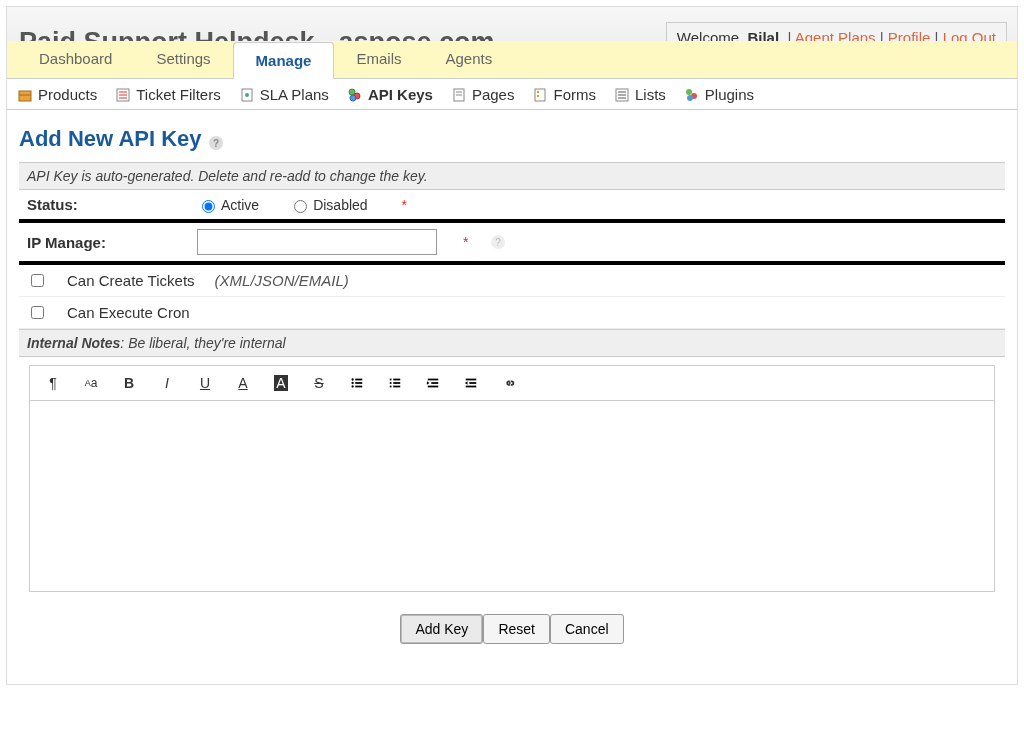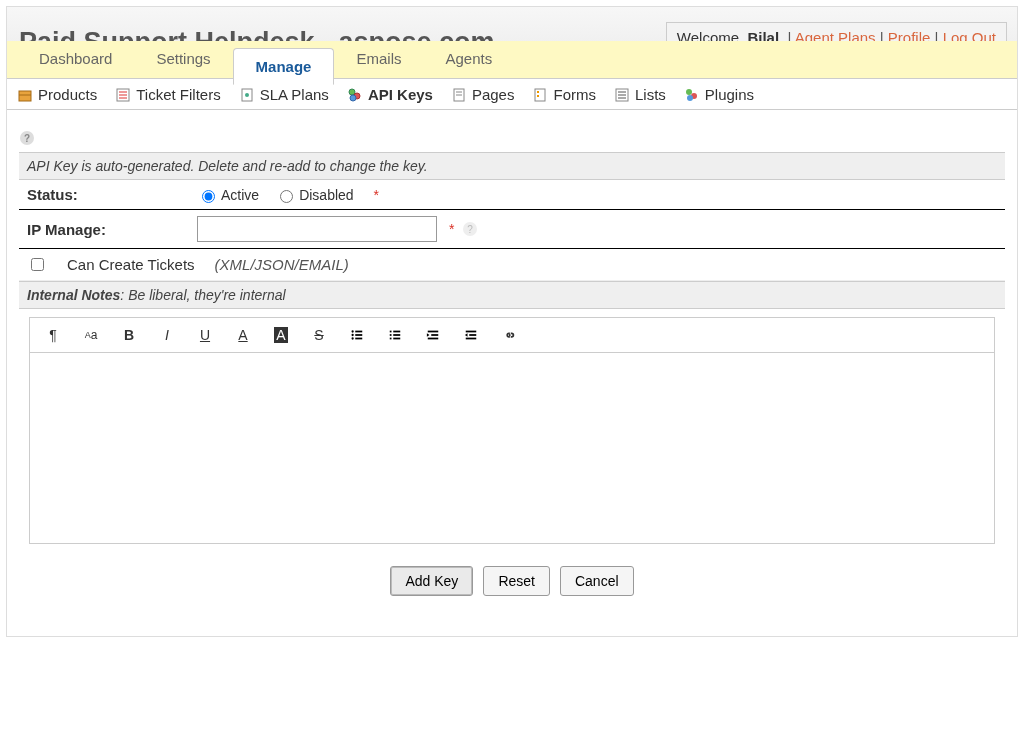--- a/index.html
+++ b/index.html
@@ -54,21 +54,21 @@
     cursor: pointer;
   }
   .nav-tab.active {
     background: #fff;
     border: 1px solid #ccc;
     border-bottom: 1px solid #fff;
     border-radius: 4px 4px 0 0;
     color: #1a5a9a;
     font-weight: bold;
     position: relative;
-    top: 7px;
+    top: 1px;
   }
   .subnav {
     display: flex;
     border-bottom: 1px solid #ccc;
     padding: 8px 10px 6px 10px;
     gap: 18px;
     align-items: flex-end;
   }
   .subnav-item {
     display: flex;
@@ -102,29 +102,29 @@
     background: #efefef;
     border-top: 1px solid #ccc;
     border-bottom: 1px solid #ccc;
     padding: 5px 8px;
     font-style: italic;
     color: #444;
   }
   .form-row {
     display: flex;
     padding: 6px 8px;
-    border-bottom: 1px solid #000000;
+    border-bottom: 4px solid #000000;
     align-items: center;
   }
   .form-label {
     width: 170px;
     font-weight: bold;
     font-size: 15px;
   }
-  .form-field { display: flex; align-items: center; gap: 8px; }
+  .form-field { display: flex; align-items: center; gap: 22px; }
   .radio-opt { display: inline-flex; align-items: center; gap: 3px; margin-right: 8px; }
   .req { color: #d93025; margin-left: 4px; }
   input[type="text"].ip {
     width: 240px;
     padding: 4px 6px;
     border: 1px solid #999;
     font-size: 14px;
   }
   .services-row {
     padding: 6px 8px;
@@ -156,21 +156,20 @@
     width: 18px; height: 18px;
     display:flex; align-items:center; justify-content:center;
   }
   .editor-body {
     min-height: 190px;
     padding: 10px;
   }
   .button-row {
     display: flex;
     justify-content: center;
-    gap: 10px;
     margin-top: 22px;
   }
   .btn {
     padding: 6px 14px;
     border: 1px solid #999;
     border-radius: 3px;
     background: #f5f5f5;
     font-size: 14px;
     cursor: pointer;
   }
@@ -263,20 +262,21 @@
             <circle cx="5" cy="5" r="3" fill="#6b5"></circle>
             <circle cx="10" cy="9" r="3" fill="#d55"></circle>
             <circle cx="6" cy="11" r="3" fill="#59d"></circle>
           </svg></span>
       <span>Plugins</span>
     </div>
   </div>
 
   <div class="content">
     <div class="page-title">
+      <span>Add New API Key</span>
       <span class="help-circle"><svg viewBox="0 0 16 16">
             <circle cx="8" cy="8" r="7" fill="#ddd"></circle>
             <text x="8" y="12" text-anchor="middle" font-size="10" fill="#888">?</text>
           </svg></span>
     </div>
 
     <div class="section-header">API Key is auto-generated. Delete and re-add to change the key.</div>
 
     <div class="form-row">
       <div class="form-label">Status:</div>
@@ -304,20 +304,24 @@
             </svg></span>
       </div>
     </div>
 
 
     <div class="services-row">
       <input type="checkbox" style="">
       <span>Can Create Tickets</span>
       <span class="hint">(XML/JSON/EMAIL)</span>
     </div>
+    <div class="services-row">
+      <input type="checkbox" style="">
+      <span>Can Execute Cron</span>
+    </div>
 
     <div class="section-header">
       <b>Internal Notes</b><span>: Be liberal, they're internal</span>
     </div>
 
     <div class="editor">
       <div class="editor-toolbar">
         <button class="tb-btn" title="Paragraph">¶</button>
         <button class="tb-btn" title="Font">
             <span style="font-size:9px">A</span>

